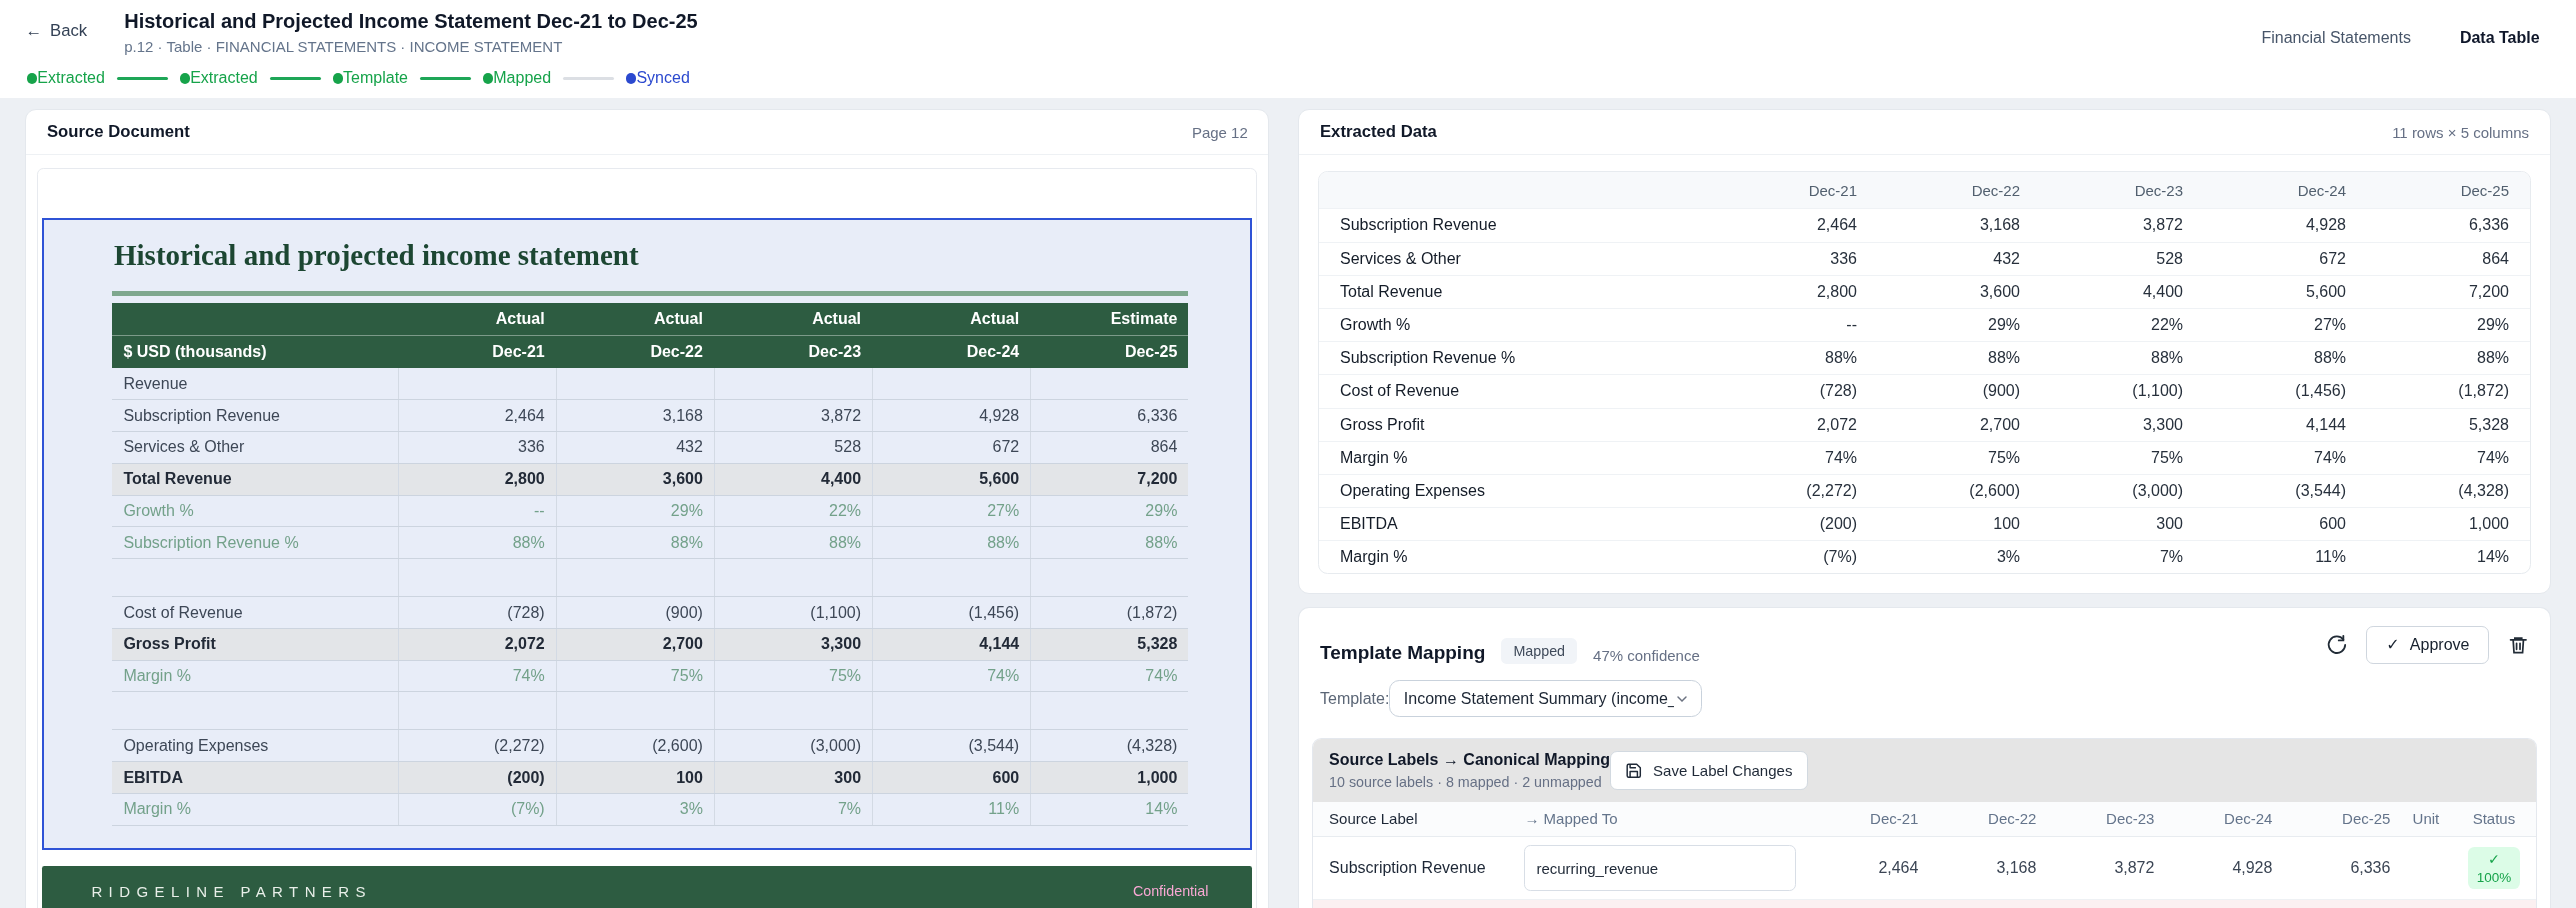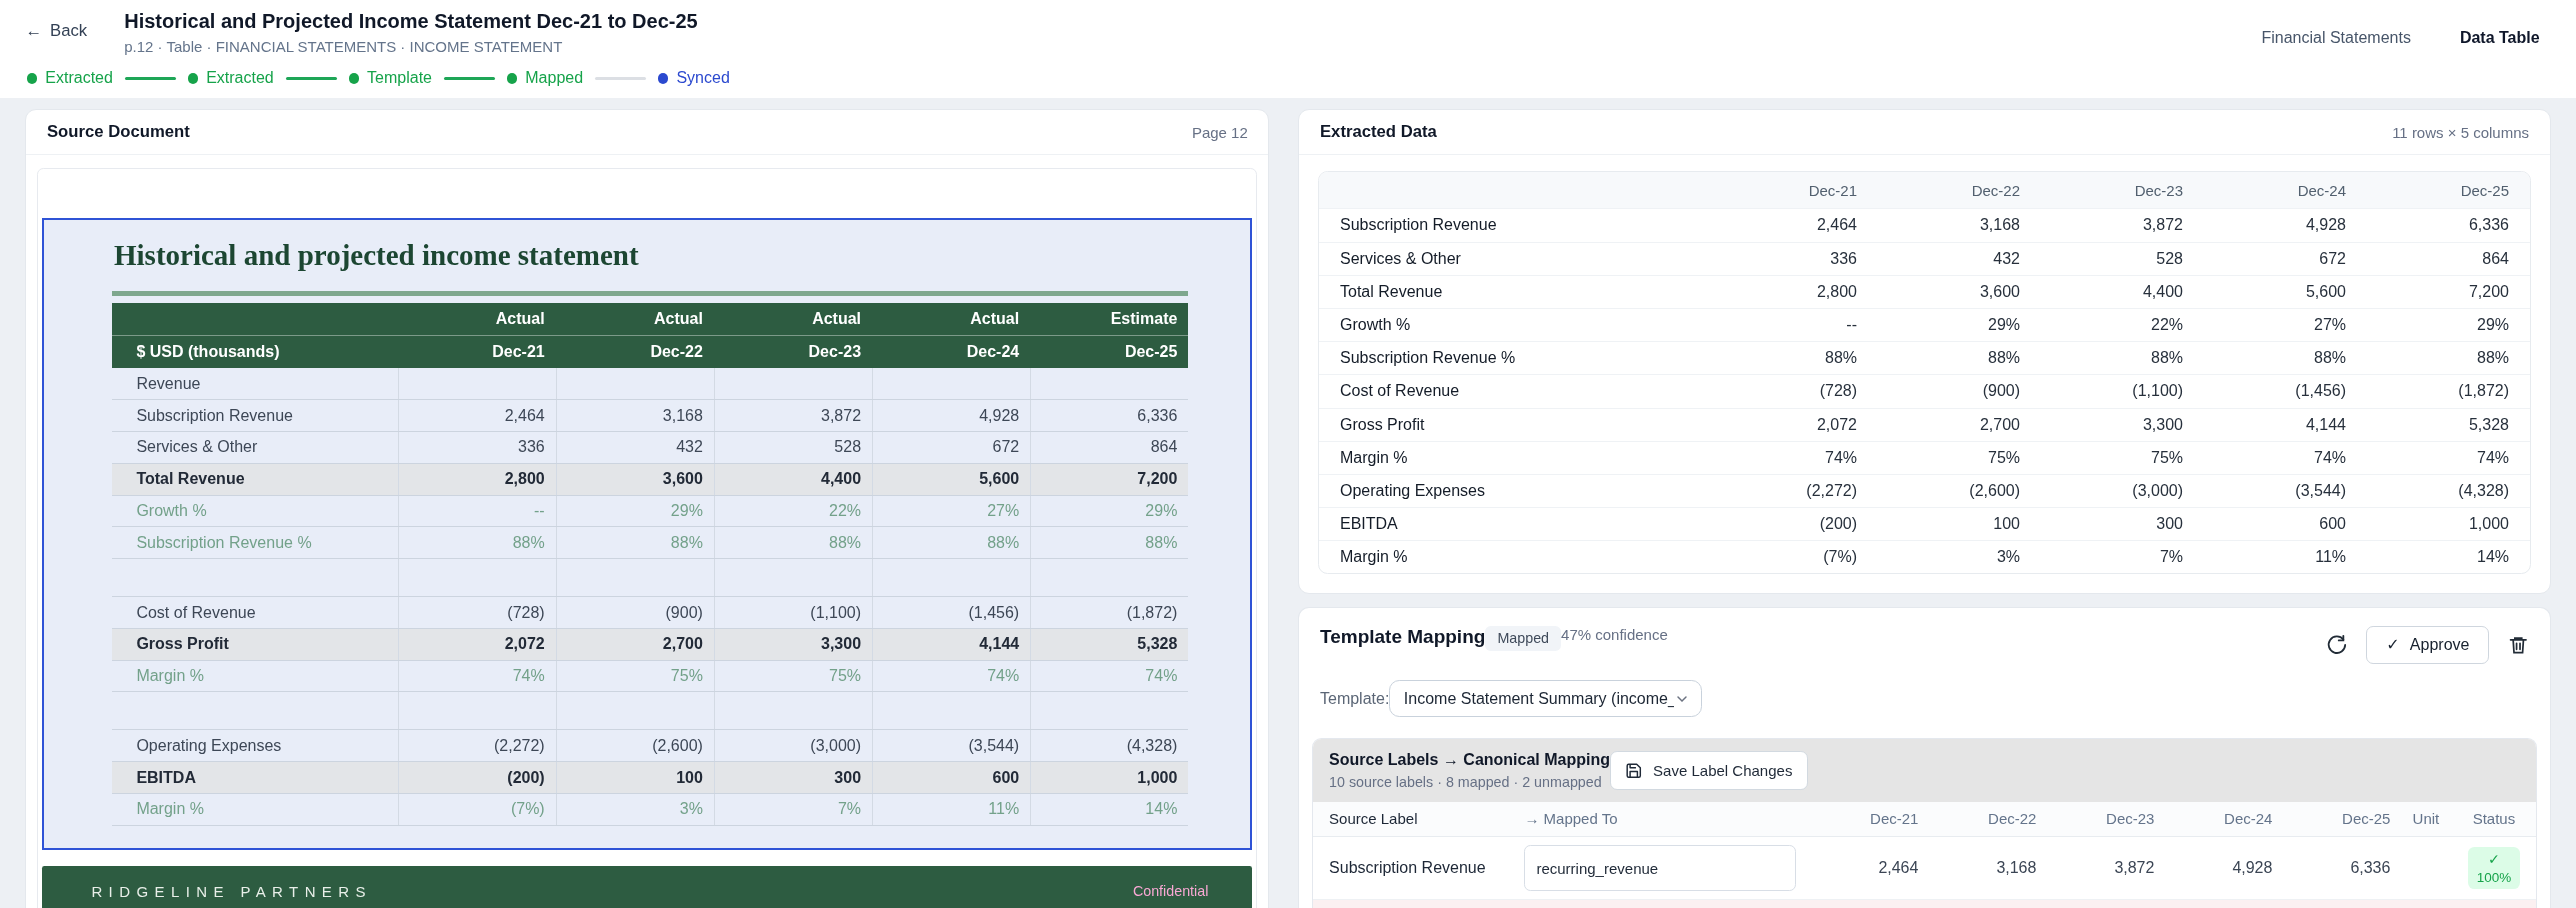--- a/index.html
+++ b/index.html
@@ -10,21 +10,21 @@
   .app-header { background:#fff; padding:9.5px 25.4px 11px; }
   .hrow { display:flex; align-items:flex-start; }
   .back-btn { display:flex; align-items:center; gap:8px; font-size:16.7px; color:#334155; margin-top:11px; cursor:pointer; background:none; border:none; font-family:inherit; }
   .title-block { margin-left:37px; }
   .h-title { font-size:20px; font-weight:700; color:#101828; }
   .h-sub { font-size:15px; color:#64748b; margin-top:5.6px; }
   .hnav { margin-left:auto; display:flex; align-items:center; gap:27px; margin-top:12.7px; }
   .hnav .navlink { font-size:16px; color:#475569; background:none; border:none; font-family:inherit; cursor:pointer; padding:6.4px 11px; border-radius:6.4px; }
   .hnav .navlink.active { color:#0f172a; font-weight:700; }
   .pipeline { display:flex; align-items:center; margin:14.3px 0 0 1.6px; font-size:16px; }
-  .pstep { display:flex; align-items:center; gap:8px; }
+  .pstep { display:flex; align-items:center; }
   .pdot { width:10.3px; height:10.3px; border-radius:50%; }
   .pstep.done .pdot { background:#16a34a; } .pstep.done .plabel { color:#16a34a; }
   .pstep.pending .pdot { background:#2b49cf; } .pstep.pending .plabel { color:#2b49cf; }
   .pconn { width:51px; height:2.4px; border-radius:1.6px; margin:0 12px; }
   .pconn.done { background:#1ea657; } .pconn.pending { background:#dcdfe4; }
 
   
   .content { display:flex; gap:29px; padding:11px 25.4px 0; align-items:flex-start; }
   .panel { background:#fff; border:0.8px solid #e4e8ed; border-radius:11px; }
   .panel-head { display:flex; justify-content:space-between; align-items:center; padding:12px 20.6px; border-bottom:0.8px solid #eef1f4; }
@@ -36,42 +36,42 @@
   .left-body { padding:12.7px 11px 14.3px; }
   .doc-page { border:0.8px solid #e7eaef; border-radius:6.4px; background:#fff; padding:49px 4px 12.7px; }
   .hl-region { background:#e8edf8; border:2.4px solid #2f53d6; padding:12.7px 62px 22px 68px; }
   .doc-title { font-family:"Liberation Serif","DejaVu Serif",serif; font-size:29px; font-weight:700; color:#1c4632; margin:6.4px 0 19px 1.6px; }
   .doc-rule { height:4.8px; background:#7ea78e; margin-bottom:7.1px; }
   .drow { display:grid; grid-template-columns:26.5% repeat(5,1fr); }
   .dband { background:#2d5c41; }
   .dband .dcell { color:#fff; font-weight:700; padding:7.1px 11px; }
   .dband.second { border-top:1.6px solid rgba(255,255,255,.38); }
   .dcell { font-size:16px; text-align:right; padding:6.4px 11px; color:#3d4756; }
-  .dcell.lab { text-align:left; padding-left:24px; }
+  .dcell.lab { text-align:left; padding-left:11px; }
   .dbody .drow { border-bottom:0.8px solid #ccd4df; min-height:30px; align-items:center; }
   .dbody .dcell.val { border-left:0.8px solid #d3dae4; align-self:stretch; display:flex; align-items:center; justify-content:flex-end; }
   .drow.r-bold { background:#e3e5e8; } .drow.r-bold .dcell { font-weight:700; color:#222a37; }
   .drow.r-pct .dcell { color:#73a18a; }
   .drow.r-spacer { min-height:38px; }
   .doc-banner { margin-top:16px; background:#2d5c41; border-radius:2.4px; height:51px; display:flex; align-items:center; justify-content:space-between; padding:0 44px 0 49px; }
   .brand { color:#e9efe9; font-size:15px; letter-spacing:6.4px; }
   .confidential { color:#f9a8d4; font-size:14.3px; }
 
   
   .right-col { flex:1; display:flex; flex-direction:column; min-width:0; }
   .ex-wrap { margin:16px 19px 19px; border:0.8px solid #e7ebef; border-radius:9.5px; overflow:hidden; }
   .erow { display:grid; grid-template-columns:1fr repeat(5,163px); }
   .erow.ehead { background:#f7f9fb; }
   .ehead .ecell { color:#52606f; font-size:15px; font-weight:500; padding:9.5px 20.6px; border-top:none; }
   .ecell { font-size:16px; text-align:right; padding:7.1px 20.6px; color:#27303c; border-top:0.8px solid #eff2f5; }
   .ecell.lab { text-align:left; color:#141c28; }
 
   
   .tm-panel { margin-top:12.7px; flex:1; border-bottom:none; border-bottom-left-radius:0; border-bottom-right-radius:0; }
-  .tm-head { display:flex; align-items:flex-start; gap:0; padding:17.5px 20.6px 6.4px; }
+  .tm-head { display:flex; align-items:flex-end; gap:16px; padding:17.5px 20.6px 6.4px; }
   .tm-title { font-size:19px; font-weight:700; }
   .tm-badge { background:#f1f4f8; color:#3f4a5a; font-size:14.3px; padding:4.8px 12px; border-radius:5.6px; }
   .tm-conf { font-size:15px; color:#667085; }
   .tm-actions { margin-left:auto; display:flex; align-items:center; gap:19px; }
   .icon-btn { background:none; border:none; cursor:pointer; display:flex; align-items:center; }
   .approve-btn { display:flex; align-items:center; gap:10.3px; background:#fff; border:0.8px solid #cfd6de; border-radius:7.1px; padding:8.7px 19px; font-size:16px; color:#17212e; font-family:inherit; cursor:pointer; }
   .approve-btn .chk { font-size:16px; }
   .tm-template { display:flex; align-items:center; gap:0; padding:9.5px 20.6px 17.5px; }
   .tm-label { font-size:16px; color:#5b6676; }
   .tm-select { width:313px; border:0.8px solid #c9d2dc; border-radius:10.3px; padding:8.7px 11px 8.7px 13.5px; font-size:16px; color:#1c2634; background:#fff; display:flex; align-items:center; cursor:pointer; }

